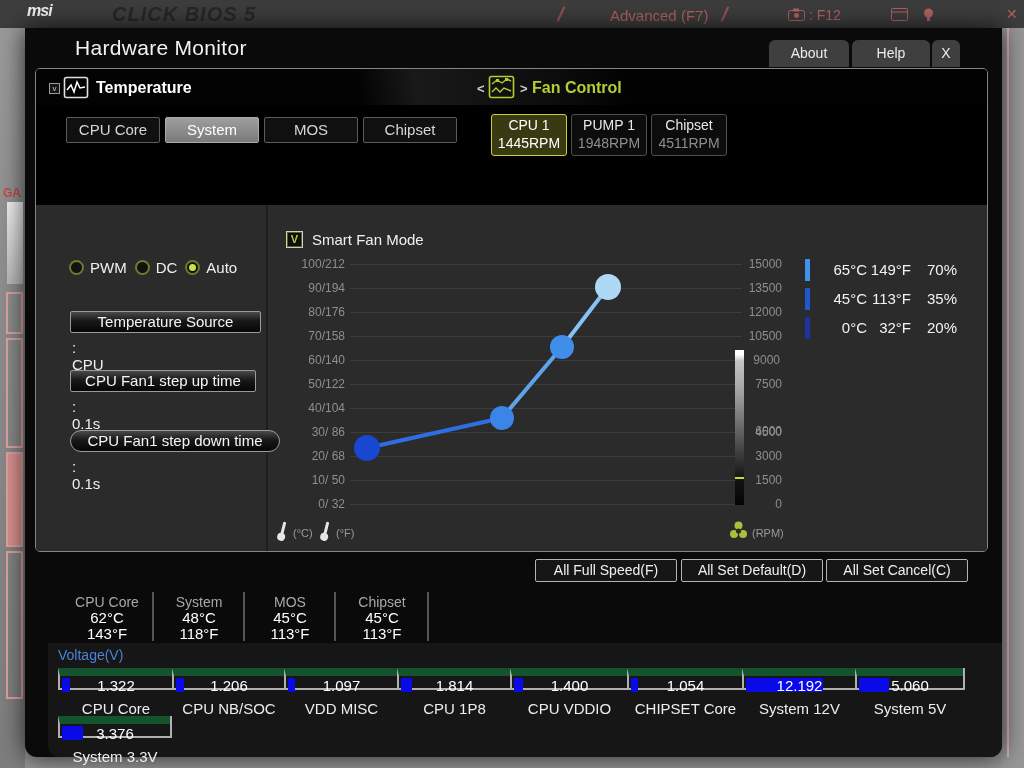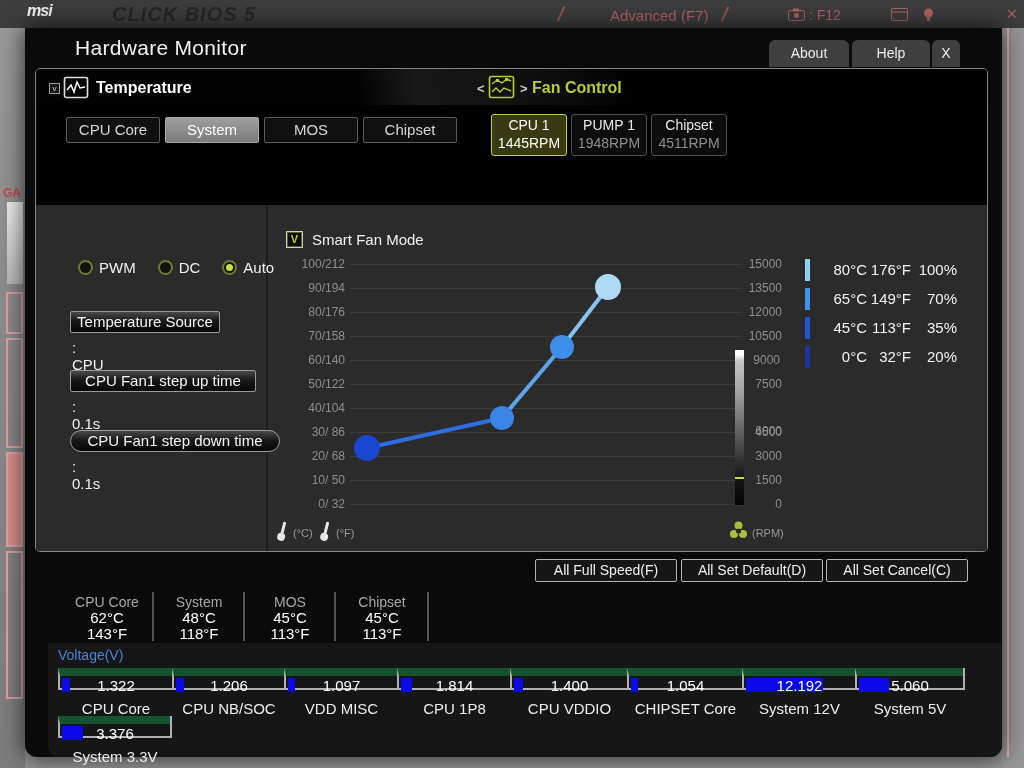--- a/index.html
+++ b/index.html
@@ -35,21 +35,21 @@
   .ttab.sel{background:linear-gradient(#9e9e9e,#7a7a7a);color:#fff;border-color:#aaa}
   .ftabs{left:491px;top:114px;display:flex;gap:4px}
   .ftab{width:74px;height:40px;background:#0c0c0c;border:1px solid #4e4e4e;border-radius:3px;text-align:center}
   .ftab .l1{font-size:14px;color:#e8e8e8;line-height:20px}
   .ftab .l2{font-size:14px;color:#8e8e8e;line-height:17px}
   .ftab.sel{background:#3a3a12;border-color:#c2d23c}
   .ftab.sel .l1,.ftab.sel .l2{color:#fff}
   .contentbg{left:36px;top:205px;width:951px;height:346px;background:#2b2b2b;border-radius:0 0 4px 4px}
   .coldiv{left:266px;top:205px;width:2px;height:346px;background:#1e1e1e}
   
-  .modes{left:78px;top:259px;display:flex;gap:22px;align-items:flex-start}
+  .modes{left:69px;top:259px;display:flex;gap:8px;align-items:flex-start}
   .mode{display:flex;align-items:center;gap:6px}
   .radio{width:15px;height:15px;border-radius:50%;background:#121212;border:2px solid #73792c;box-sizing:border-box;position:relative}
   .radio.sel::after{content:"";position:absolute;inset:2px;border-radius:50%;background:#c9e23e}
   .mlab{font-size:15px;color:#f0f0f0}
   .setbtn{background:linear-gradient(#4a4a4a,#181818 45%,#060606);border:1px solid #9a9a9a;border-radius:2px;
           color:#f5f5f5;font-size:15px;text-align:center;line-height:20px;box-sizing:border-box}
   .setval{font-size:15px;color:#f0f0f0}
   
   .checkbox{left:286px;top:231px;width:15px;height:15px;border:1px solid #cfcfcf;background:#0e0e0e;
             box-shadow:inset 0 0 0 1px #57610f;color:#b8cc33;font-weight:bold;font-size:11px;line-height:14px;text-align:center}
@@ -177,21 +177,21 @@
       <div class="mode">
         <div class="radio"></div>
         <div class="mlab">DC</div>
       </div>
       <div class="mode">
         <div class="radio sel"></div>
         <div class="mlab">Auto</div>
       </div>
     </div>
   <div class="abs" style="left:0;top:0">
-      <div class="abs setbtn" style="left: 70px; top: 311px; width: 150px; height: 22px;">Temperature Source</div>
+      <div class="abs setbtn" style="left: 70px; top: 311px; width: 191px; height: 22px;">Temperature Source</div>
       <div class="abs setval" style="left: 72px; top: 339px;">: CPU Core</div>
       <div class="abs setbtn" style="left: 70px; top: 370px; width: 186px; height: 22px;">CPU Fan1 step up time</div>
       <div class="abs setval" style="left: 72px; top: 398px;">: 0.1s</div>
       <div class="abs setbtn" style="left: 70px; top: 430px; width: 210px; height: 22px; border-radius: 11px;">CPU Fan1 step down time</div>
       <div class="abs setval" style="left: 72px; top: 458px;">: 0.1s</div>
     </div>
 
   <div class="abs checkbox">V</div>
   <div class="abs sflab">Smart Fan Mode</div>
 
@@ -258,26 +258,20 @@
   <svg class="abs" style="left:729px;top:521px" width="19" height="19">
     <circle cx="9.5" cy="4.5" r="4" fill="#a6c23a"></circle>
     <circle cx="5" cy="13" r="4" fill="#a6c23a"></circle>
     <circle cx="14" cy="13" r="4" fill="#a6c23a"></circle>
     <circle cx="9.5" cy="10" r="2.6" fill="#2b2b2b"></circle>
   </svg>
   <div class="abs leg" style="left:752px;top:527px">(RPM)</div>
 
   <div class="abs ctable">
       <div class="crow">
-        <div class="cbar" style="background: rgb(143, 208, 244);"></div>
-        <div class="cc">80°C</div>
-        <div class="cf">176°F</div>
-        <div class="cp">100%</div>
-      </div>
-      <div class="crow">
         <div class="cbar" style="background: rgb(63, 147, 232);"></div>
         <div class="cc">65°C</div>
         <div class="cf">149°F</div>
         <div class="cp">70%</div>
       </div>
       <div class="crow">
         <div class="cbar" style="background: rgb(34, 86, 204);"></div>
         <div class="cc">45°C</div>
         <div class="cf">113°F</div>
         <div class="cp">35%</div>

